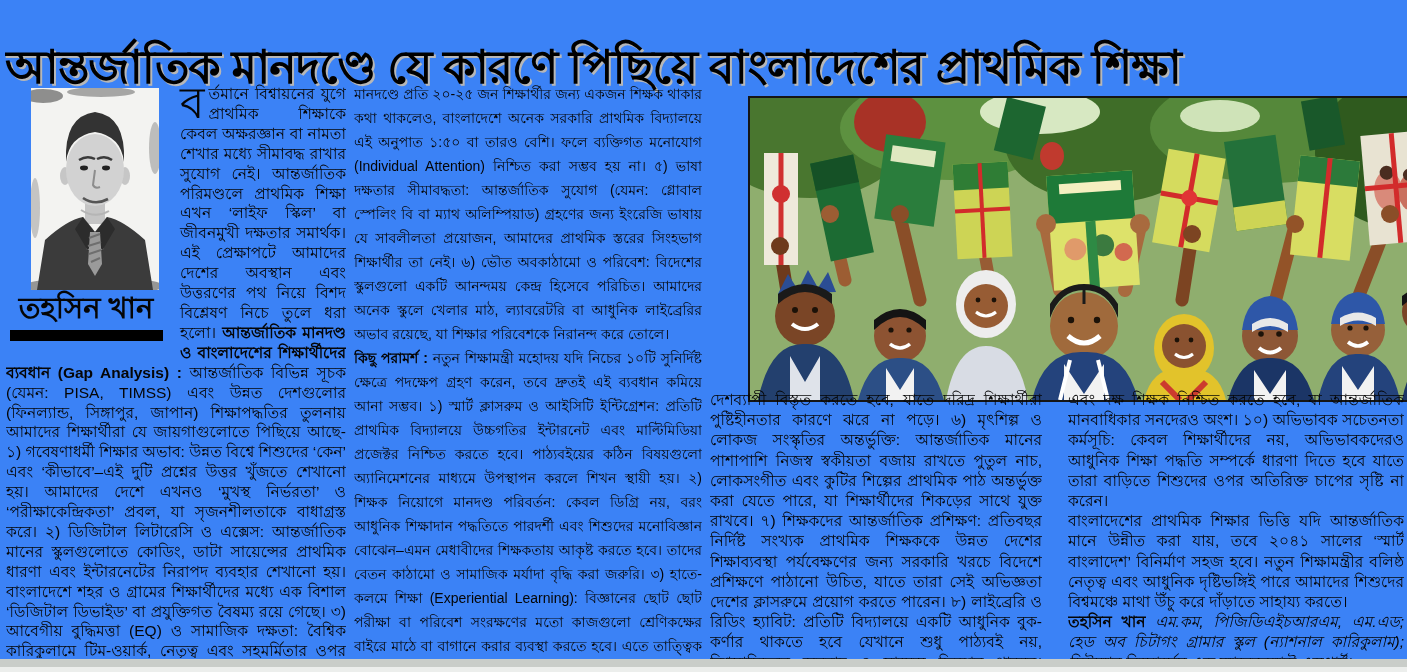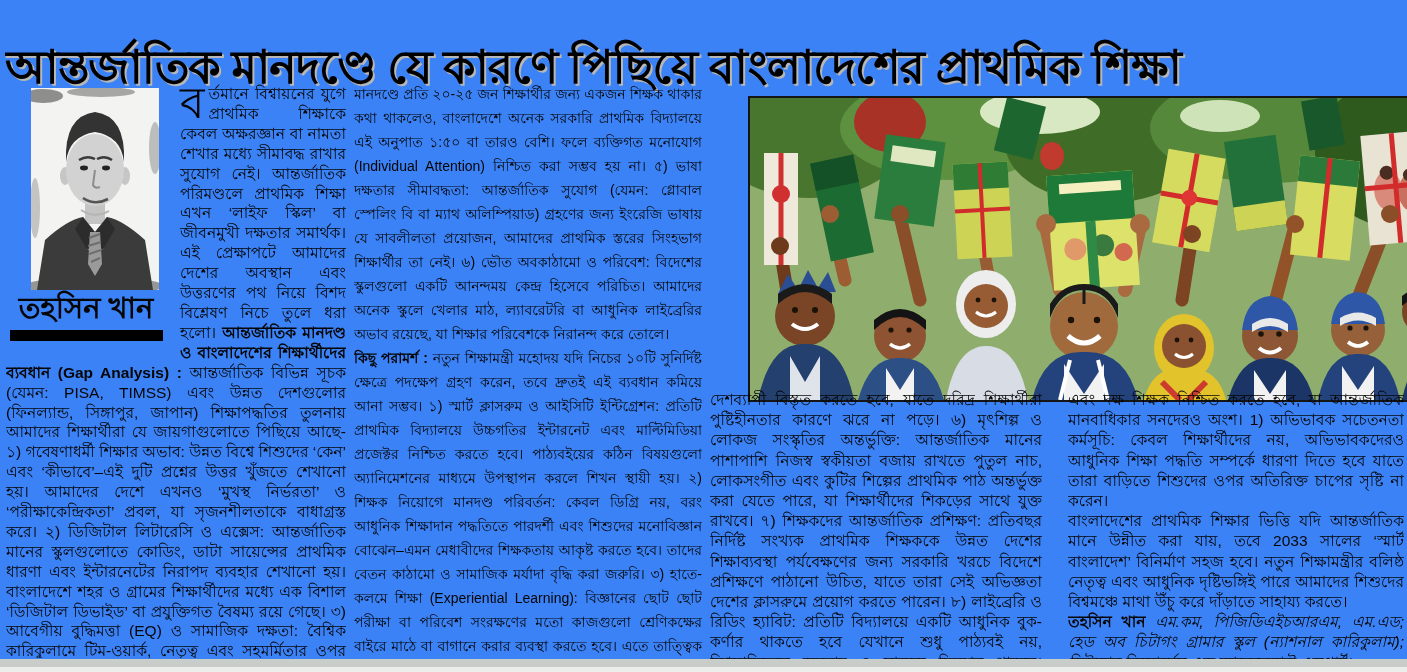--- a/index.html
+++ b/index.html
@@ -242,20 +242,20 @@
       <polygon points="592,268 608,292 624,268 624,302 592,302" fill="#f2f2f2"></polygon>
       <path d="M652,302 Q660,260 684,262 L691,264 L691,302 Z" fill="#1b3566"></path>
     </svg>
   </figure>
 
   <div class="textcol c3">
     <p>দেশব্যাপী বিস্তৃত করতে হবে, যাতে দরিদ্র শিক্ষার্থীরা পুষ্টিহীনতার কারণে ঝরে না পড়ে। ৬) মৃৎশিল্প ও লোকজ সংস্কৃতির অন্তর্ভুক্তি: আন্তর্জাতিক মানের পাশাপাশি নিজস্ব স্বকীয়তা বজায় রাখতে পুতুল নাচ, লোকসংগীত এবং কুটির শিল্পের প্রাথমিক পাঠ অন্তর্ভুক্ত করা যেতে পারে, যা শিক্ষার্থীদের শিকড়ের সাথে যুক্ত রাখবে। ৭) শিক্ষকদের আন্তর্জাতিক প্রশিক্ষণ: প্রতিবছর নির্দিষ্ট সংখ্যক প্রাথমিক শিক্ষককে উন্নত দেশের শিক্ষাব্যবস্থা পর্যবেক্ষণের জন্য সরকারি খরচে বিদেশে প্রশিক্ষণে পাঠানো উচিত, যাতে তারা সেই অভিজ্ঞতা দেশের ক্লাসরুমে প্রয়োগ করতে পারেন। ৮) লাইব্রেরি ও রিডিং হ্যাবিট: প্রতিটি বিদ্যালয়ে একটি আধুনিক বুক-কর্ণার থাকতে হবে যেখানে শুধু পাঠ্যবই নয়, বিশ্বসাহিত্যের অনুবাদ ও সায়েন্স ফিকশন থাকবে। ‘পড়ার আনন্দ’ তৈরি করাটাই হবে মূল লক্ষ্য। ৯) প্রতিবন্ধীবান্ধব পরিবেশ (Inclusion): বিশেষ চাহিদাসম্পন্ন শিশুদের জন্য প্রতিটি স্কুলে র্যাম্প, বিশেষায়িত টয়লেট</p>
   </div>
 
   <div class="textcol c4">
-    <p>এবং দক্ষ শিক্ষক নিশ্চিত করতে হবে, যা আন্তর্জাতিক মানবাধিকার সনদেরও অংশ। 1) অভিভাবক সচেতনতা কর্মসূচি: কেবল শিক্ষার্থীদের নয়, অভিভাবকদেরও আধুনিক শিক্ষা পদ্ধতি সম্পর্কে ধারণা দিতে হবে যাতে তারা বাড়িতে শিশুদের ওপর অতিরিক্ত চাপের সৃষ্টি না করেন।</p>
-    <p>বাংলাদেশের প্রাথমিক শিক্ষার ভিত্তি যদি আন্তর্জাতিক মানে উন্নীত করা যায়, তবে 2033 সালের ‘স্মার্ট বাংলাদেশ’ বিনির্মাণ সহজ হবে। নতুন শিক্ষামন্ত্রীর বলিষ্ঠ নেতৃত্ব এবং আধুনিক দৃষ্টিভঙ্গিই পারে আমাদের শিশুদের বিশ্বমঞ্চে মাথা উঁচু করে দাঁড়াতে সাহায্য করতে।</p>
+    <p>এবং দক্ষ শিক্ষক নিশ্চিত করতে হবে, যা আন্তর্জাতিক মানবাধিকার সনদেরও অংশ। ১০) অভিভাবক সচেতনতা কর্মসূচি: কেবল শিক্ষার্থীদের নয়, অভিভাবকদেরও আধুনিক শিক্ষা পদ্ধতি সম্পর্কে ধারণা দিতে হবে যাতে তারা বাড়িতে শিশুদের ওপর অতিরিক্ত চাপের সৃষ্টি না করেন।</p>
+    <p>বাংলাদেশের প্রাথমিক শিক্ষার ভিত্তি যদি আন্তর্জাতিক মানে উন্নীত করা যায়, তবে ২০৪১ সালের ‘স্মার্ট বাংলাদেশ’ বিনির্মাণ সহজ হবে। নতুন শিক্ষামন্ত্রীর বলিষ্ঠ নেতৃত্ব এবং আধুনিক দৃষ্টিভঙ্গিই পারে আমাদের শিশুদের বিশ্বমঞ্চে মাথা উঁচু করে দাঁড়াতে সাহায্য করতে।</p>
     <p class="byline"><span class="byline-name">তহসিন খান</span><span class="byline-cred"> এম.কম, পিজিডিএইচআরএম, এম.এড; হেড অব চিটাগং গ্রামার স্কুল (ন্যাশনাল কারিকুলাম); হিউম্যান রিসোর্সেস এন্ড ম্যানেজম্যান্ট এক্সপার্ট।</span></p>
   </div>
 
   <div class="strip1"></div>
   <div class="strip2"></div>
 </div>
 
 </body></html>

